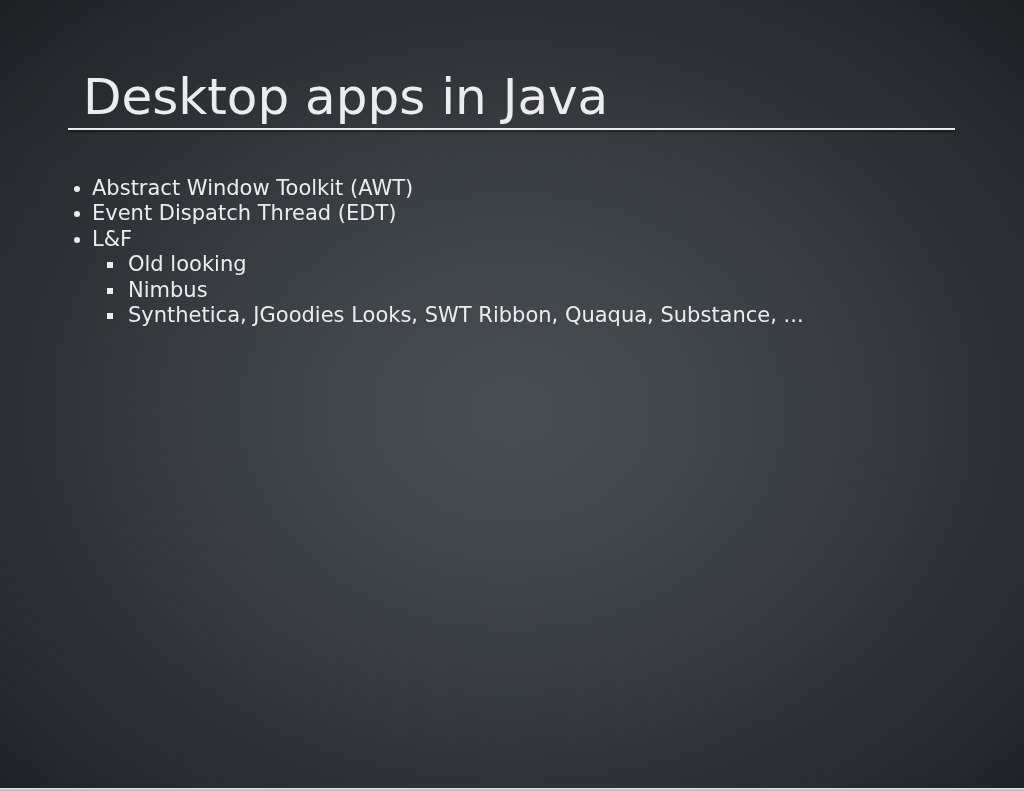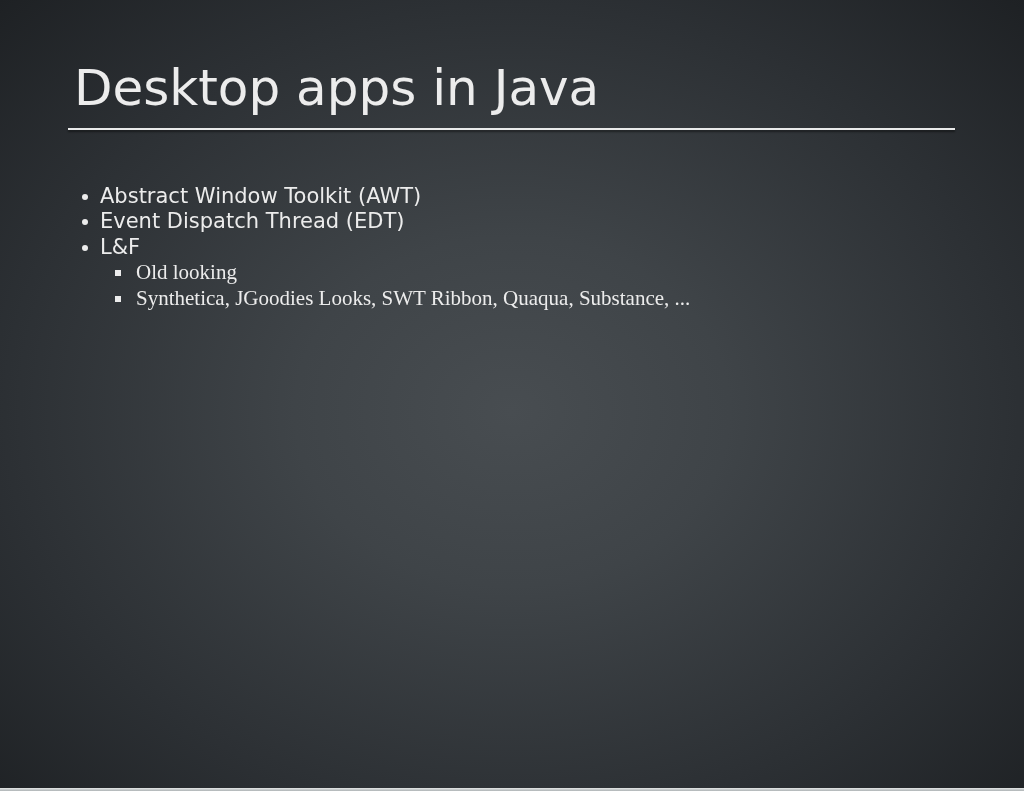--- a/index.html
+++ b/index.html
@@ -17,21 +17,21 @@
                 #3f4448 30%,
                 #2c3034 70%,
                 var(--bg-edge, #1e2124) 100%);
     font-family: "DejaVu Sans", "Liberation Sans", sans-serif;
     color: var(--text-color, #ececec);
   }
   .slide-title {
     position: absolute;
     left: 70px;
     top: 58px;
-    margin: 4px;
+    margin: 13px;
     font-size: 50px;
     line-height: 52px;
     font-weight: 400;
     letter-spacing: 0;
     color: var(--text-color, #ececec);
     white-space: nowrap;
   }
   .title-rule {
     position: absolute;
     left: 68px;
@@ -40,21 +40,21 @@
     height: 2px;
     margin: 0;
     border: 0;
     background: var(--rule-color, #e9eaea);
     box-shadow: 0 2px 2px rgba(0, 0, 0, 0.45);
   }
   .bullets {
     position: absolute;
     left: 0;
     top: 176px;
-    margin: 8px;
+    margin: 0;
     padding: 0;
     list-style: none;
     font-size: 21px;
     line-height: 25.4px;
   }
   .bullets > li {
     position: relative;
     padding-left: 92px;
     white-space: nowrap;
   }
@@ -70,21 +70,20 @@
   }
   .sub-bullets {
     margin: 0;
     padding: 0;
     list-style: none;
   }
   .sub-bullets > li {
     position: relative;
     padding-left: 36px;
     white-space: nowrap;
-    font-family: Liberation Serif, serif;
   }
   .sub-bullets > li::before {
     content: "";
     position: absolute;
     left: 15px;
     top: 10px;
     width: 6px;
     height: 6px;
     border-radius: 0;
     background: var(--text-color, #ececec);
@@ -114,20 +113,23 @@
     <li>
       <span>Event Dispatch Thread (EDT)</span>
     </li>
     <li>
       <span>L&amp;F</span>
       <ul class="sub-bullets">
         <li>
           <span>Old looking</span>
         </li>
         <li>
+          <span>Nimbus</span>
+        </li>
+        <li>
           <span>Synthetica, JGoodies Looks, SWT Ribbon, Quaqua, Substance, ...</span>
         </li>
       </ul>
     </li>
   </ul>
 
   <div class="bottom-strip"></div>
 
 </div>
 

